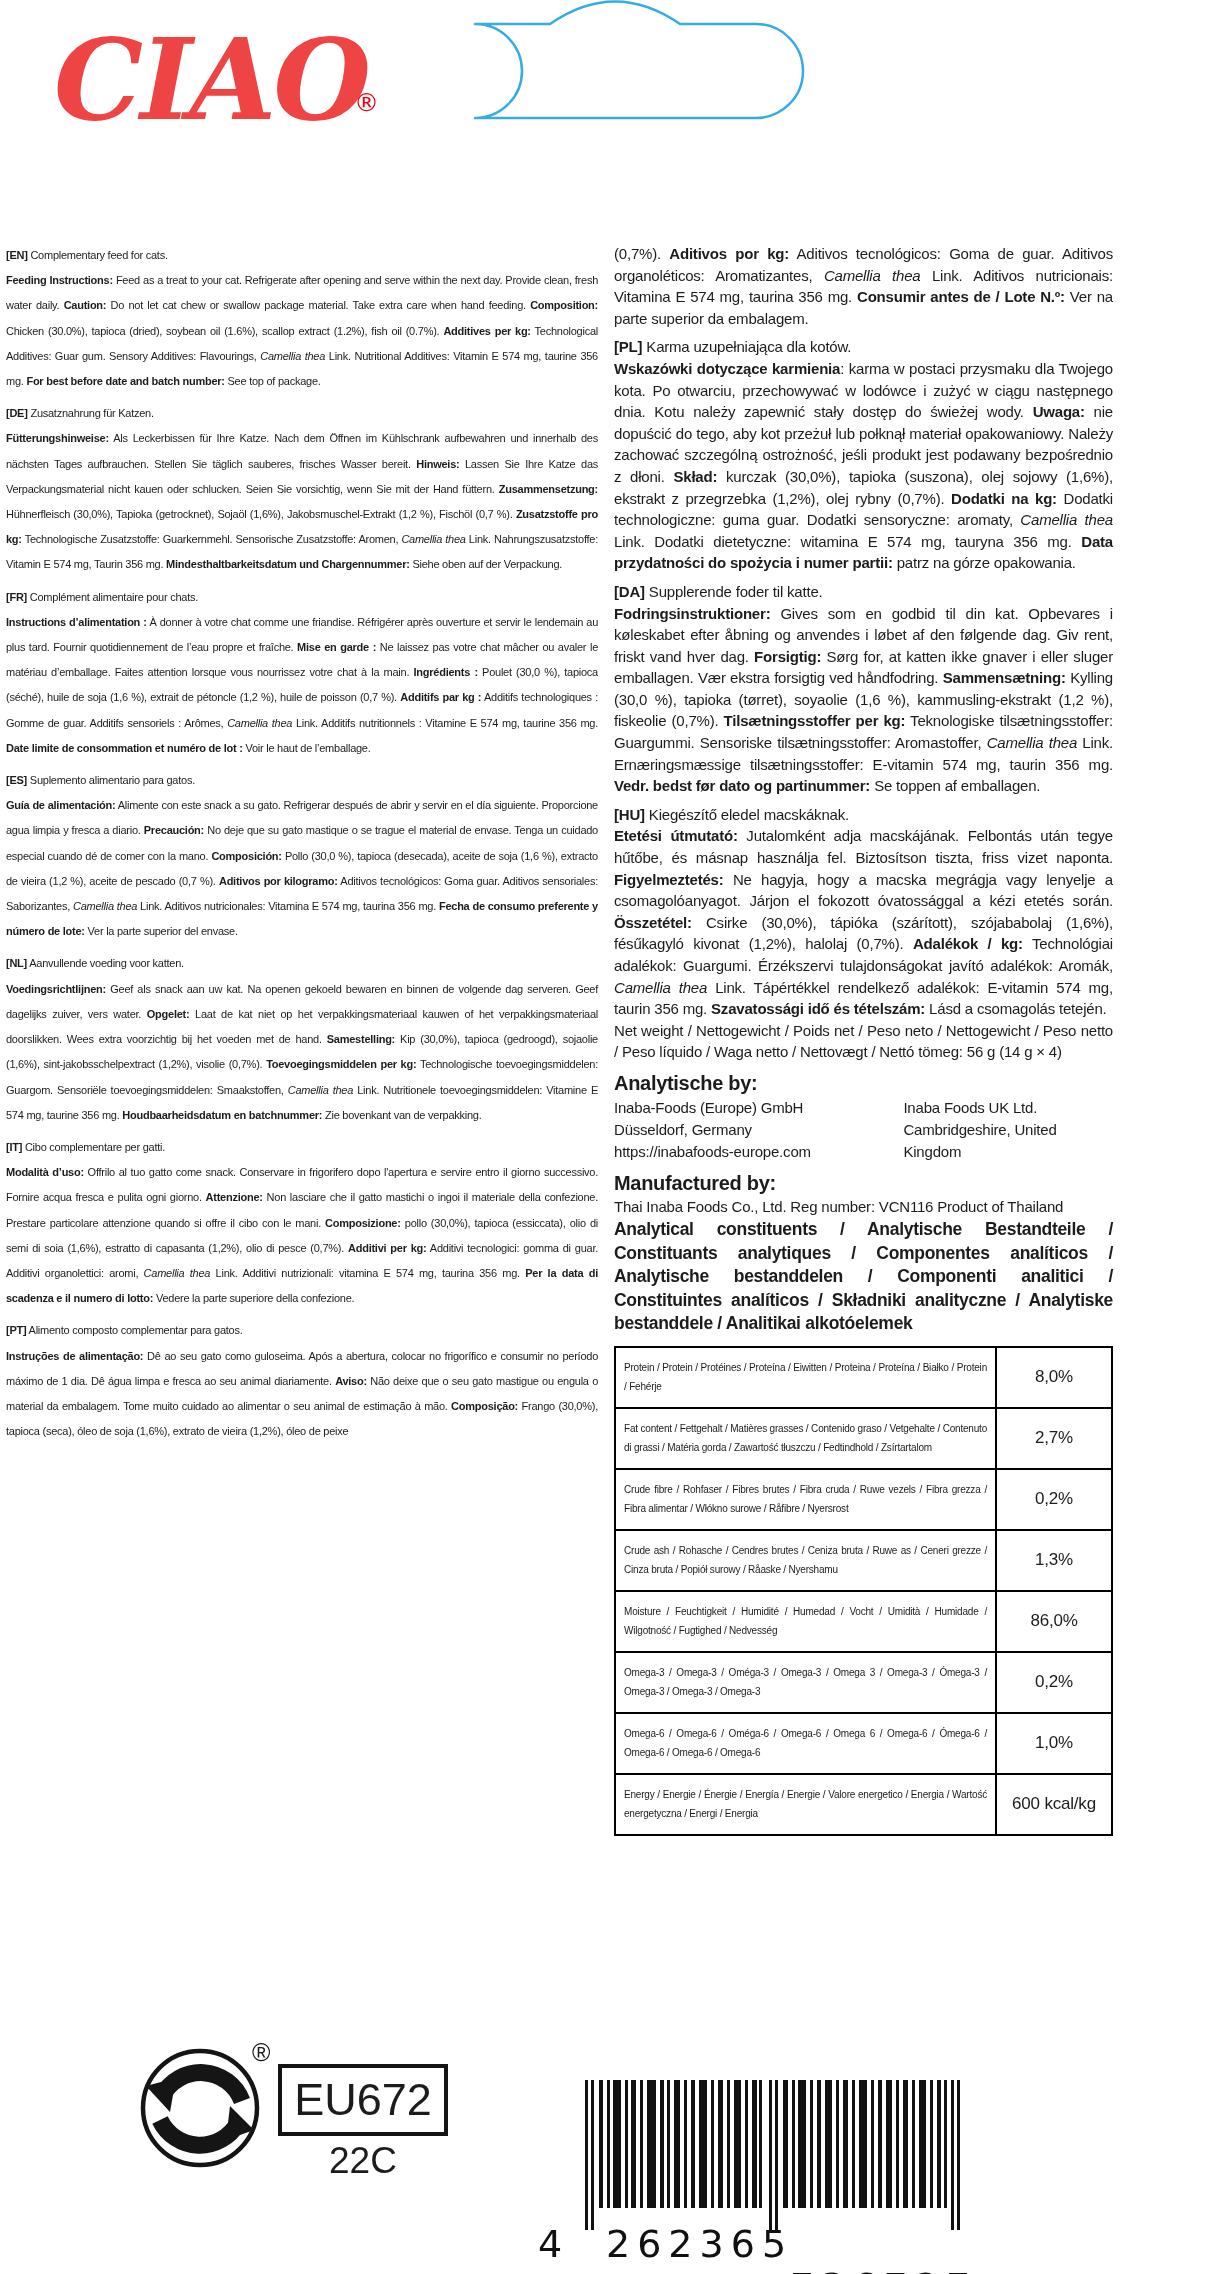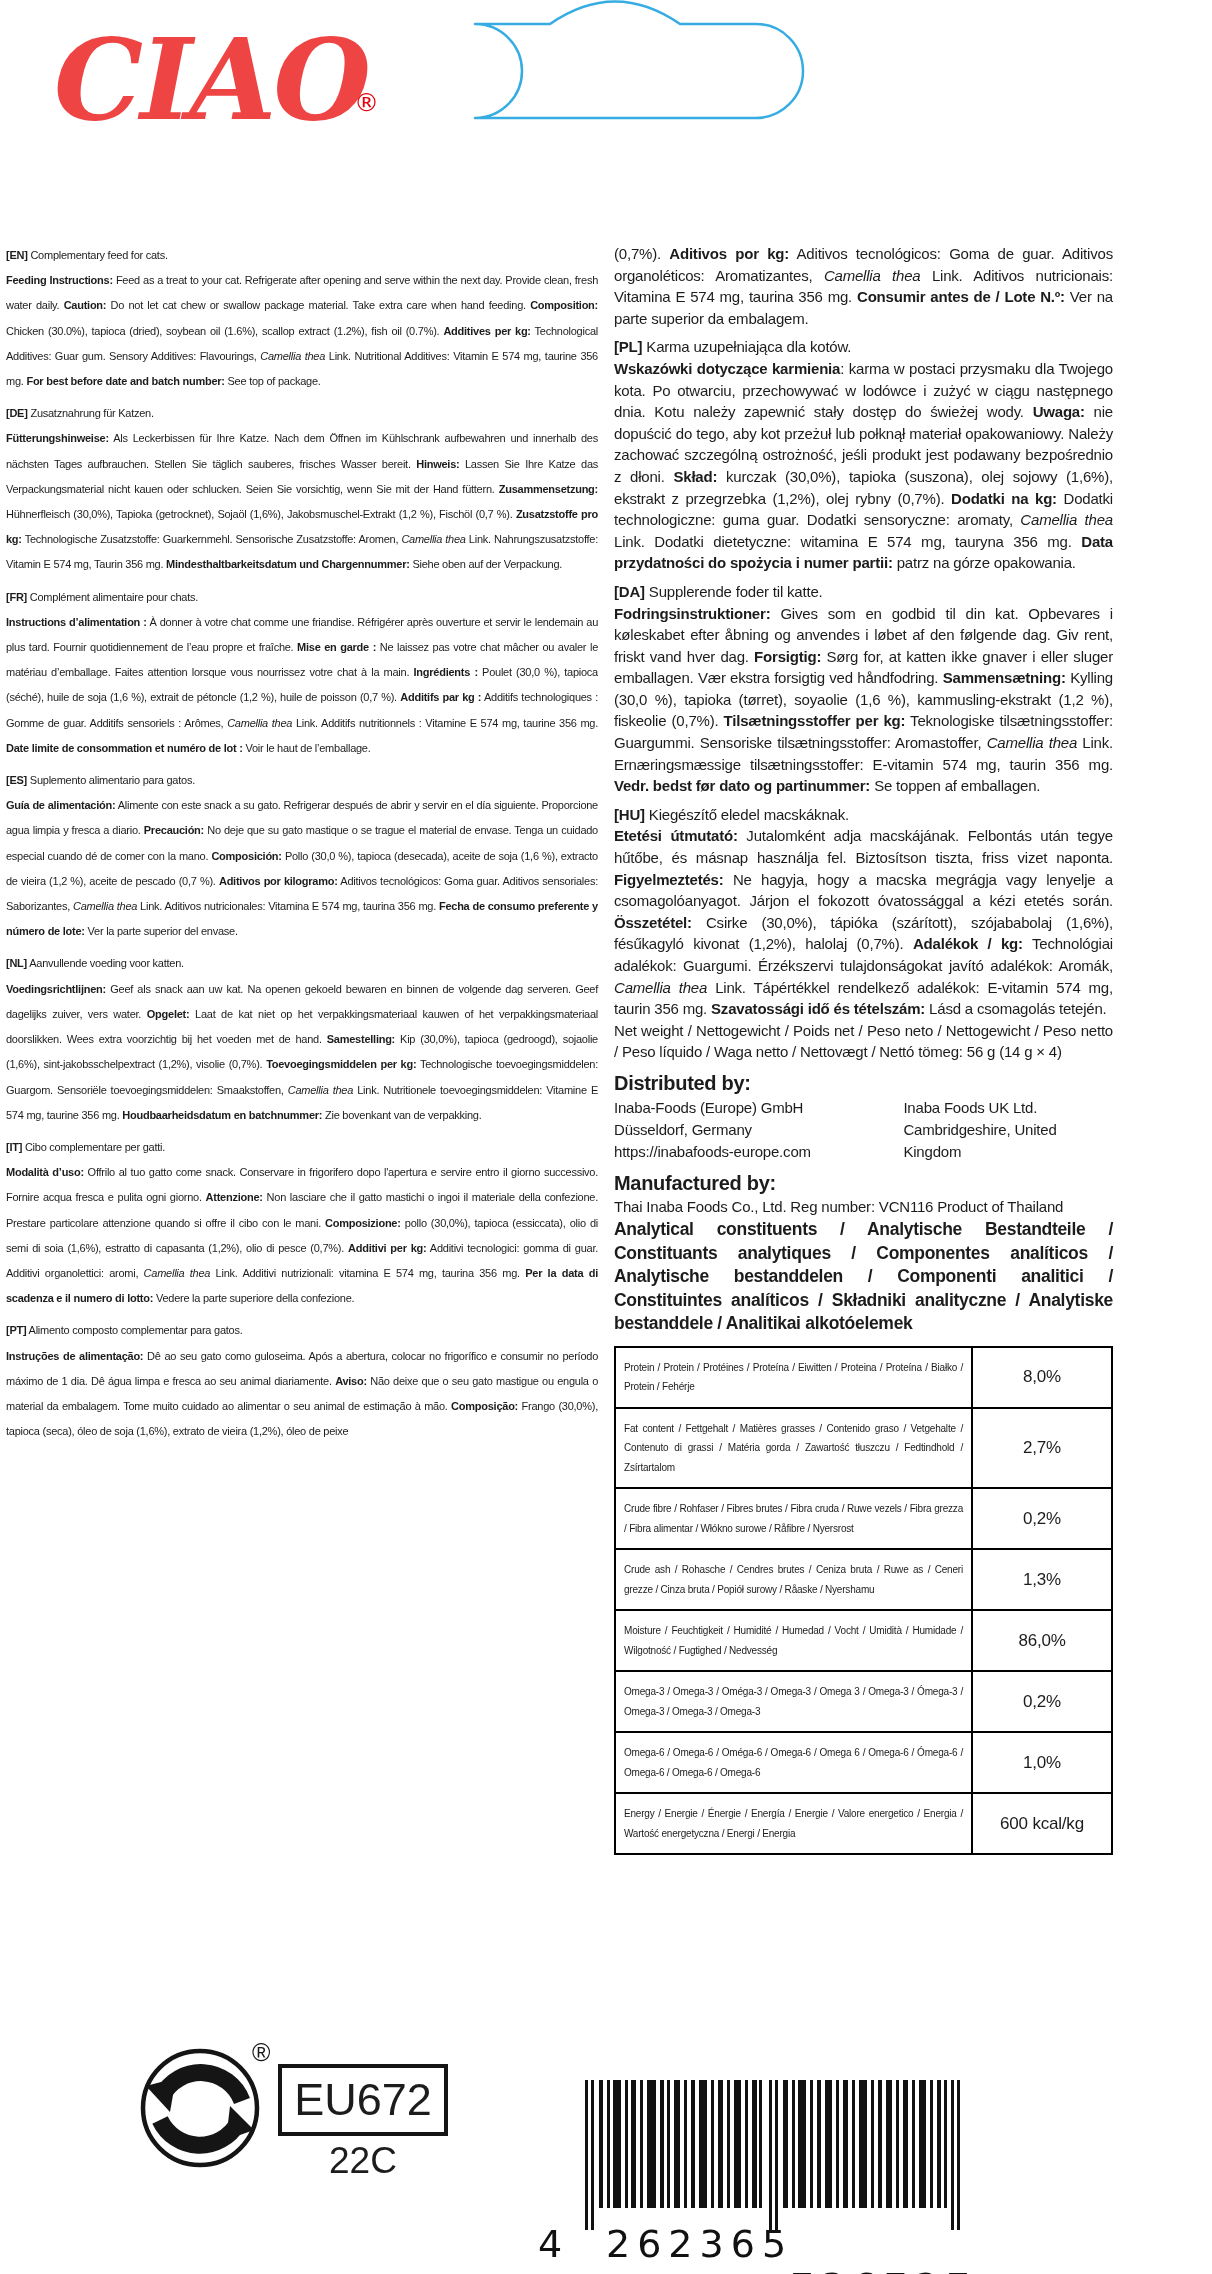--- a/index.html
+++ b/index.html
@@ -37,21 +37,21 @@
   .dist-col.two{width:42%;}
   .manu-line{font-size:15px;line-height:22px;margin:0;text-align:left;}
   .analytical-heading{font-weight:700;font-size:17.5px;line-height:23.5px;margin-top:9px;text-align:justify;letter-spacing:-.3px;}
 
   
   .atable{margin-top:10px;border:2.5px solid #000;}
   .trow{display:flex;border-top:2.5px solid #000;}
   .trow:first-child{border-top:none;}
   .tlabel{flex:1;padding:10px 8px;font-size:10px;line-height:19.5px;text-align:justify;border-radius:8px;}
   .tval{width:106px;border-left:2.5px solid #000;display:flex;align-items:center;justify-content:center;
-        font-size:17px;text-align:center;padding:16px;}
+        font-size:17px;text-align:center;padding:4px;}
 
   
   .greendot{position:absolute;left:138px;top:2046px;}
   .gd-reg{position:absolute;left:252px;top:2038px;font-size:25px;color:#161616;}
   .eubox{position:absolute;left:278px;top:2064px;width:162px;height:64px;border:4px solid #141414;
          display:flex;align-items:center;justify-content:center;font-size:45px;letter-spacing:0;
          transform-origin:left top;}
   .plantcode{position:absolute;left:278px;top:2140px;width:170px;text-align:center;font-size:37px;}
   .barcode{position:absolute;left:585px;top:2080px;}
   .bc-digit{position:absolute;top:2222px;font-size:38px;font-family:"DejaVu Sans",sans-serif;color:#111;}
@@ -90,21 +90,21 @@
   <p class="first"><span>(0,7%). </span><span class="b">Aditivos por kg:</span><span> Aditivos tecnológicos: Goma de guar. Aditivos organoléticos: Aromatizantes, </span><span class="i">Camellia thea</span><span> Link. Aditivos nutricionais: Vitamina E 574 mg, taurina 356 mg. </span><span class="b">Consumir antes de / Lote N.º:</span><span> Ver na parte superior da embalagem.</span></p>
   <p class="intro"><span class="b">[PL]</span><span> Karma uzupełniająca dla kotów.</span></p>
   <p><span class="b">Wskazówki dotyczące karmienia</span><span>: karma w postaci przysmaku dla Twojego kota. Po otwarciu, przechowywać w lodówce i zużyć w ciągu następnego dnia. Kotu należy zapewnić stały dostęp do świeżej wody. </span><span class="b">Uwaga:</span><span> nie dopuścić do tego, aby kot przeżuł lub połknął materiał opakowaniowy. Należy zachować szczególną ostrożność, jeśli produkt jest podawany bezpośrednio z dłoni. </span><span class="b">Skład:</span><span> kurczak (30,0%), tapioka (suszona), olej sojowy (1,6%), ekstrakt z przegrzebka (1,2%), olej rybny (0,7%). </span><span class="b">Dodatki na kg:</span><span> Dodatki technologiczne: guma guar. Dodatki sensoryczne: aromaty, </span><span class="i">Camellia thea</span><span> Link. Dodatki dietetyczne: witamina E 574 mg, tauryna 356 mg. </span><span class="b">Data przydatności do spożycia i numer partii:</span><span> patrz na górze opakowania.</span></p>
   <p class="intro"><span class="b">[DA]</span><span> Supplerende foder til katte.</span></p>
   <p><span class="b">Fodringsinstruktioner:</span><span> Gives som en godbid til din kat. Opbevares i køleskabet efter åbning og anvendes i løbet af den følgende dag. Giv rent, friskt vand hver dag. </span><span class="b">Forsigtig:</span><span> Sørg for, at katten ikke gnaver i eller sluger emballagen. Vær ekstra forsigtig ved håndfodring. </span><span class="b">Sammensætning:</span><span> Kylling (30,0 %), tapioka (tørret), soyaolie (1,6 %), kammusling-ekstrakt (1,2 %), fiskeolie (0,7%). </span><span class="b">Tilsætningsstoffer per kg:</span><span> Teknologiske tilsætningsstoffer: Guargummi. Sensoriske tilsætningsstoffer: Aromastoffer, </span><span class="i">Camellia thea</span><span> Link. Ernæringsmæssige tilsætningsstoffer: E-vitamin 574 mg, taurin 356 mg. </span><span class="b">Vedr. bedst før dato og partinummer:</span><span> Se toppen af emballagen.</span></p>
   <p class="intro"><span class="b">[HU]</span><span> Kiegészítő eledel macskáknak.</span></p>
   <p><span class="b">Etetési útmutató:</span><span> Jutalomként adja macskájának. Felbontás után tegye hűtőbe, és másnap használja fel. Biztosítson tiszta, friss vizet naponta. </span><span class="b">Figyelmeztetés:</span><span> Ne hagyja, hogy a macska megrágja vagy lenyelje a csomagolóanyagot. Járjon el fokozott óvatossággal a kézi etetés során. </span><span class="b">Összetétel:</span><span> Csirke (30,0%), tápióka (szárított), szójababolaj (1,6%), fésűkagyló kivonat (1,2%), halolaj (0,7%). </span><span class="b">Adalékok / kg:</span><span> Technológiai adalékok: Guargumi. Érzékszervi tulajdonságokat javító adalékok: Aromák, </span><span class="i">Camellia thea</span><span> Link. Tápértékkel rendelkező adalékok: E-vitamin 574 mg, taurin 356 mg. </span><span class="b">Szavatossági idő és tételszám:</span><span> Lásd a csomagolás tetején.</span></p>
 
   <p class="netweight">Net weight / Nettogewicht / Poids net / Peso neto / Nettogewicht / Peso netto / Peso líquido / Waga netto / Nettovægt / Nettó tömeg: 56 g (14 g × 4)</p>
 
-  <div class="sec-head">Distributed by:</div>
+  <div class="sec-head">Analytische by:</div>
   <div class="dist-cols">
     <div class="dist-col one">
       <div>Inaba-Foods (Europe) GmbH</div>
       <div>Düsseldorf, Germany</div>
       <div>https://inabafoods-europe.com</div>
     </div>
     <div class="dist-col two">
       <div>Inaba Foods UK Ltd.</div>
       <div>Cambridgeshire, United Kingdom</div>
     </div>

